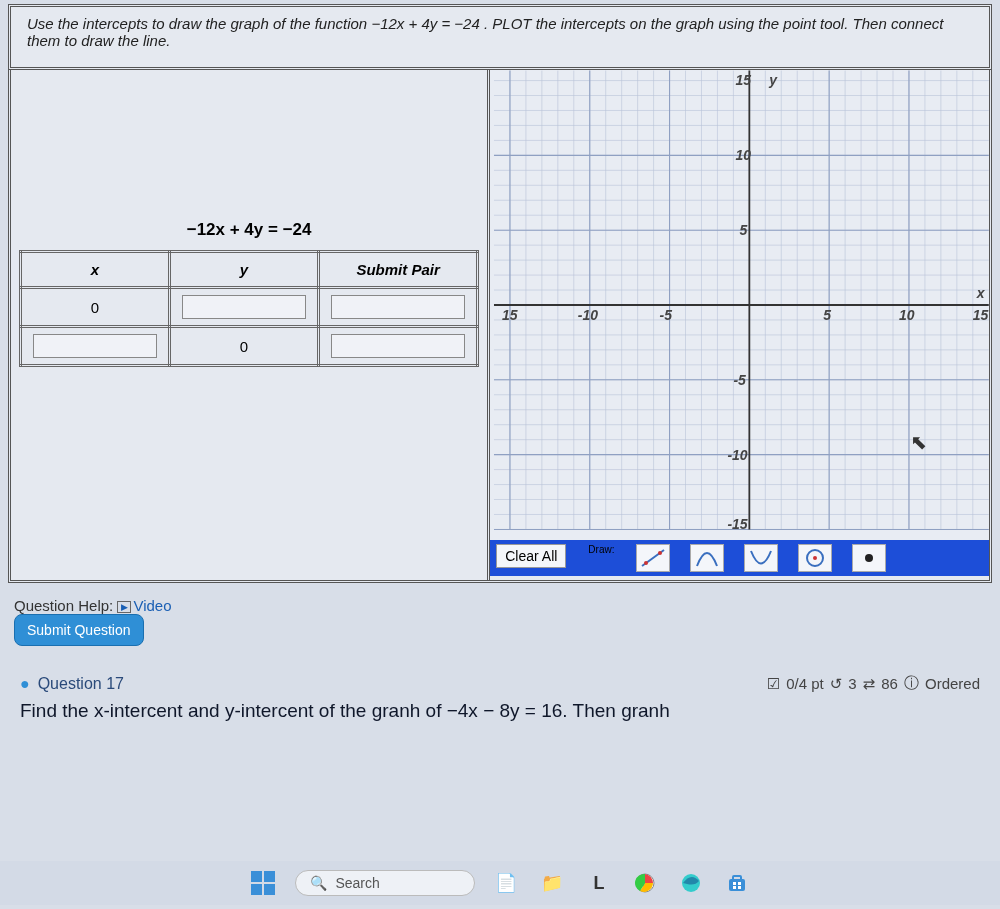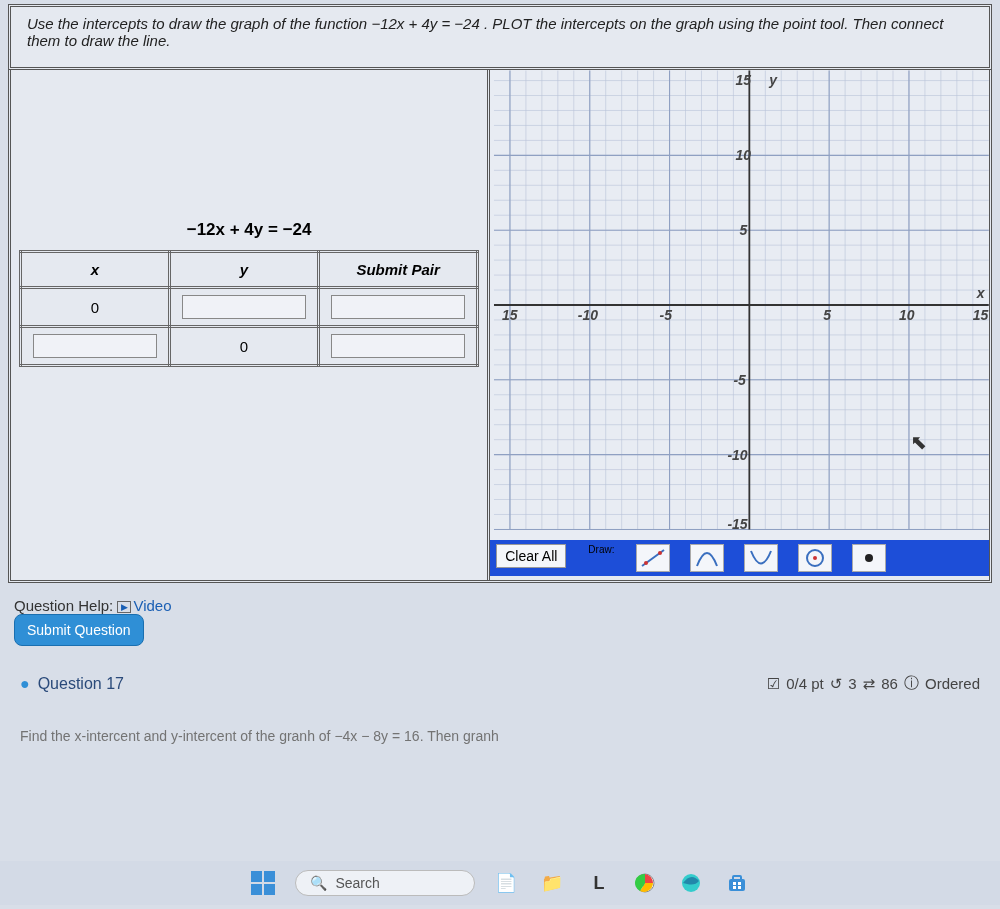--- a/index.html
+++ b/index.html
@@ -119,24 +119,24 @@
     color: #2a4a7a;
     font-size: 16px;
   }
   .q17-left::before {
     content: "●";
     color: #2f8fd6;
     margin-right: 8px;
   }
   .q17-right { color: #444; font-size: 15px; display:flex; align-items:center; gap:6px;}
   .partial-text {
-    margin-top: 35px;
+    margin-top: 7px;
     padding: 0 6px;
-    font-size: 14px;
-    color: #737373;
+    font-size: 19px;
+    color: #0f172a;
   }
   .taskbar {
     position: absolute;
     bottom: 4px;
     left: 0; right: 0;
     height: 44px;
     display: flex;
     align-items: center;
     justify-content: center;
     gap: 18px;

